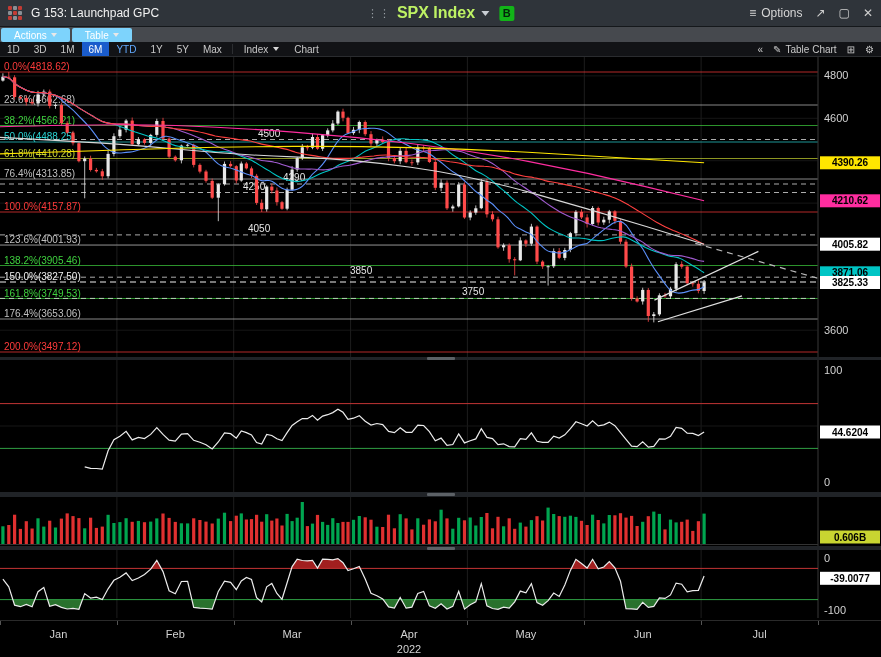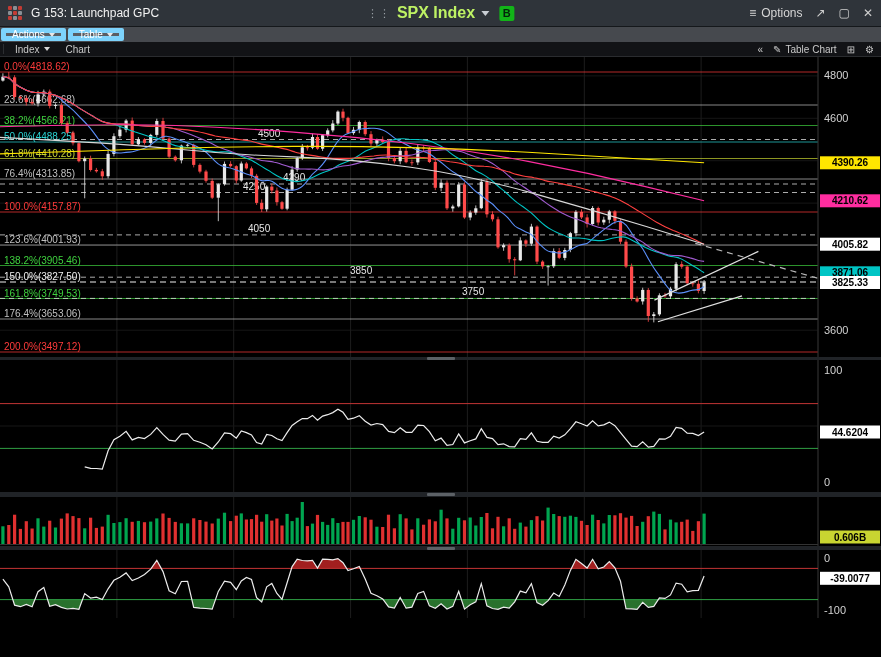--- a/index.html
+++ b/index.html
@@ -14,21 +14,21 @@
 .tb-center{position:absolute;left:50%;transform:translateX(-50%);display:flex;align-items:center;gap:6px}
 .dragdots{color:#9aa0a6;font-size:11px;letter-spacing:1px}
 .sec{font-size:16px;font-weight:bold;color:#bef264}
 .caret{width:0;height:0;border-left:4px solid transparent;border-right:4px solid transparent;border-top:5px solid #c9ced4;display:inline-block}
 .bbadge{width:15px;height:15px;background:#12b318;color:#03240a;font-weight:bold;font-size:11px;display:flex;align-items:center;justify-content:center;border-radius:2px;margin-left:4px}
 .tb-right{margin-left:auto;display:flex;align-items:center;gap:13px;font-size:12px;color:#d6d6d6}
 .optbtn{display:flex;align-items:center;gap:5px;cursor:pointer}
 .winbtn{font-size:12px;color:#cfcfcf;cursor:pointer}
 
 .menurow{position:absolute;left:0;top:27px;width:881px;height:15px;background:#46494e;display:flex;align-items:stretch;gap:2px;padding:0 1px}
-.menubtn{background:#5a5e64;border:5px solid #7dd3fc;border-radius:2px;color:#fff;font-size:10px;display:flex;align-items:center;padding:0 6px;gap:4px;margin:1px 0;cursor:pointer}
+.menubtn{background:#5a5e64;border:7px solid #7dd3fc;border-radius:2px;color:#fff;font-size:10px;display:flex;align-items:center;padding:0 6px;gap:4px;margin:1px 0;cursor:pointer}
 .menubtn .caret{border-top-color:#e8e8e8;border-left-width:3px;border-right-width:3px;border-top-width:4px}
 
 .toolbar{position:absolute;left:0;top:42px;width:881px;height:15px;background:#121316;border-bottom:1px solid #2a2c2f;display:flex;align-items:stretch;color:#c9c9c9;font-size:10px}
 .tab{padding:0 7px;display:flex;align-items:center;cursor:pointer;color:#c9c9c9}
 .tab.active{background:#1a5ccc;color:#fff}
 .tab.hl{color:#62aaff}
 .tsep{width:1px;background:#2c2e31;margin:2px 3px}
 .freq{padding:0 8px;display:flex;align-items:center;gap:5px;cursor:pointer}
 .freq .caret{border-top-color:#d8d8d8;border-left-width:3.5px;border-right-width:3.5px;border-top-width:4.5px}
 .tool-right{margin-left:auto;display:flex;align-items:center;gap:10px;padding-right:7px;color:#c9c9c9}
@@ -85,20 +85,30 @@
       <span>Actions</span>
         <span class="caret"></span>
     </span>
     <span class="menubtn">
       <span>Table</span>
         <span class="caret"></span>
     </span>
   </div>
 
   <div class="toolbar">
+    <div id="tabs" style="display:flex">
+        <div class="tab">1D</div>
+        <div class="tab">3D</div>
+        <div class="tab">1M</div>
+        <div class="tab active">6M</div>
+        <div class="tab hl">YTD</div>
+        <div class="tab">1Y</div>
+        <div class="tab">5Y</div>
+        <div class="tab">Max</div>
+      </div>
     <div class="tsep"></div>
     <div class="freq">
       <span>Index</span>
         <span class="caret"></span>
     </div>
     <div class="tab">Chart</div>
     <div class="tool-right">
       <span>«</span>
       <span class="editchart">
         <span>✎</span>
@@ -626,14 +636,32 @@
       <path d="M2.9,29.2 L8.8,36.8 L14.6,55.2 L20.4,56.7 L26.3,54.5 L32.1,56.7 L38.0,41.7 L43.8,37.4 L49.7,56.3 L55.5,54.7 L61.4,57.4 L67.2,59.0 L73.0,58.4 L78.9,59.3 L84.7,43.6 L90.6,48.0 L96.4,47.1 L102.3,49.5 L108.1,38.8 L113.9,30.3 L119.9,27.2 L126.1,22.9 L132.2,30.6 L138.4,28.0 L144.5,24.4 L150.7,19.2 L156.8,10.3 L163.0,21.6 L169.1,40.7 L175.3,43.7 L181.4,31.5 L187.6,31.3 L193.7,57.4 L199.9,58.2 L206.0,58.5 L212.2,59.2 L218.3,41.4 L224.5,31.2 L230.6,32.4 L236.3,39.6 L241.3,31.0 L246.4,27.4 L251.5,29.5 L256.6,47.7 L261.7,52.0 L266.7,36.8 L271.8,33.4 L276.9,43.5 L282.0,49.3 L287.1,32.8 L292.1,16.6 L297.2,9.2 L302.3,10.5 L307.4,10.8 L312.5,10.3 L317.5,18.1 L322.6,9.1 L327.7,9.3 L332.8,9.9 L337.9,8.6 L343.0,12.7 L348.0,20.5 L353.5,18.8 L359.3,16.4 L365.2,29.0 L371.0,43.3 L376.9,45.8 L382.7,48.9 L388.6,56.9 L394.4,58.0 L400.2,47.5 L406.1,58.2 L411.9,57.1 L417.8,43.5 L423.6,41.4 L429.4,55.9 L435.3,58.3 L441.1,53.7 L447.0,59.0 L452.8,56.4 L458.7,41.3 L464.5,59.1 L470.2,54.7 L475.8,51.8 L481.3,33.7 L486.9,55.9 L492.5,58.5 L498.0,59.3 L503.6,57.2 L509.2,58.2 L514.7,51.9 L520.3,41.1 L525.9,42.9 L531.4,33.7 L537.0,52.6 L542.6,55.2 L548.1,50.6 L553.7,43.1 L559.2,46.4 L564.8,35.0 L570.4,20.4 L575.9,9.3 L581.5,13.5 L587.1,18.0 L592.6,9.3 L598.2,18.8 L603.8,17.0 L609.3,11.5 L614.9,17.8 L620.5,31.3 L626.0,58.6 L631.6,58.8 L637.1,59.4 L642.7,52.3 L648.3,57.4 L653.8,56.4 L659.4,47.9 L665.0,48.4 L670.5,44.9 L676.1,33.1 L681.7,34.2 L687.2,41.9 L692.8,40.6 L698.4,40.3 L704.1,26.0 L704.1,18.4 L2.9,18.4 Z" fill="#b22222" fill-opacity="0.9" clip-path="url(#clipOB)"></path>
       <path d="M2.9,29.2 L8.8,36.8 L14.6,55.2 L20.4,56.7 L26.3,54.5 L32.1,56.7 L38.0,41.7 L43.8,37.4 L49.7,56.3 L55.5,54.7 L61.4,57.4 L67.2,59.0 L73.0,58.4 L78.9,59.3 L84.7,43.6 L90.6,48.0 L96.4,47.1 L102.3,49.5 L108.1,38.8 L113.9,30.3 L119.9,27.2 L126.1,22.9 L132.2,30.6 L138.4,28.0 L144.5,24.4 L150.7,19.2 L156.8,10.3 L163.0,21.6 L169.1,40.7 L175.3,43.7 L181.4,31.5 L187.6,31.3 L193.7,57.4 L199.9,58.2 L206.0,58.5 L212.2,59.2 L218.3,41.4 L224.5,31.2 L230.6,32.4 L236.3,39.6 L241.3,31.0 L246.4,27.4 L251.5,29.5 L256.6,47.7 L261.7,52.0 L266.7,36.8 L271.8,33.4 L276.9,43.5 L282.0,49.3 L287.1,32.8 L292.1,16.6 L297.2,9.2 L302.3,10.5 L307.4,10.8 L312.5,10.3 L317.5,18.1 L322.6,9.1 L327.7,9.3 L332.8,9.9 L337.9,8.6 L343.0,12.7 L348.0,20.5 L353.5,18.8 L359.3,16.4 L365.2,29.0 L371.0,43.3 L376.9,45.8 L382.7,48.9 L388.6,56.9 L394.4,58.0 L400.2,47.5 L406.1,58.2 L411.9,57.1 L417.8,43.5 L423.6,41.4 L429.4,55.9 L435.3,58.3 L441.1,53.7 L447.0,59.0 L452.8,56.4 L458.7,41.3 L464.5,59.1 L470.2,54.7 L475.8,51.8 L481.3,33.7 L486.9,55.9 L492.5,58.5 L498.0,59.3 L503.6,57.2 L509.2,58.2 L514.7,51.9 L520.3,41.1 L525.9,42.9 L531.4,33.7 L537.0,52.6 L542.6,55.2 L548.1,50.6 L553.7,43.1 L559.2,46.4 L564.8,35.0 L570.4,20.4 L575.9,9.3 L581.5,13.5 L587.1,18.0 L592.6,9.3 L598.2,18.8 L603.8,17.0 L609.3,11.5 L614.9,17.8 L620.5,31.3 L626.0,58.6 L631.6,58.8 L637.1,59.4 L642.7,52.3 L648.3,57.4 L653.8,56.4 L659.4,47.9 L665.0,48.4 L670.5,44.9 L676.1,33.1 L681.7,34.2 L687.2,41.9 L692.8,40.6 L698.4,40.3 L704.1,26.0 L704.1,49.6 L2.9,49.6 Z" fill="#2e7d32" fill-opacity="0.9" clip-path="url(#clipOS)"></path>
       <line x1="0" y1="18.4" x2="818" y2="18.4" stroke="#c03434"></line>
       <line x1="0" y1="49.6" x2="818" y2="49.6" stroke="#2f9e44"></line>
       <path d="M2.9,29.2 L8.8,36.8 L14.6,55.2 L20.4,56.7 L26.3,54.5 L32.1,56.7 L38.0,41.7 L43.8,37.4 L49.7,56.3 L55.5,54.7 L61.4,57.4 L67.2,59.0 L73.0,58.4 L78.9,59.3 L84.7,43.6 L90.6,48.0 L96.4,47.1 L102.3,49.5 L108.1,38.8 L113.9,30.3 L119.9,27.2 L126.1,22.9 L132.2,30.6 L138.4,28.0 L144.5,24.4 L150.7,19.2 L156.8,10.3 L163.0,21.6 L169.1,40.7 L175.3,43.7 L181.4,31.5 L187.6,31.3 L193.7,57.4 L199.9,58.2 L206.0,58.5 L212.2,59.2 L218.3,41.4 L224.5,31.2 L230.6,32.4 L236.3,39.6 L241.3,31.0 L246.4,27.4 L251.5,29.5 L256.6,47.7 L261.7,52.0 L266.7,36.8 L271.8,33.4 L276.9,43.5 L282.0,49.3 L287.1,32.8 L292.1,16.6 L297.2,9.2 L302.3,10.5 L307.4,10.8 L312.5,10.3 L317.5,18.1 L322.6,9.1 L327.7,9.3 L332.8,9.9 L337.9,8.6 L343.0,12.7 L348.0,20.5 L353.5,18.8 L359.3,16.4 L365.2,29.0 L371.0,43.3 L376.9,45.8 L382.7,48.9 L388.6,56.9 L394.4,58.0 L400.2,47.5 L406.1,58.2 L411.9,57.1 L417.8,43.5 L423.6,41.4 L429.4,55.9 L435.3,58.3 L441.1,53.7 L447.0,59.0 L452.8,56.4 L458.7,41.3 L464.5,59.1 L470.2,54.7 L475.8,51.8 L481.3,33.7 L486.9,55.9 L492.5,58.5 L498.0,59.3 L503.6,57.2 L509.2,58.2 L514.7,51.9 L520.3,41.1 L525.9,42.9 L531.4,33.7 L537.0,52.6 L542.6,55.2 L548.1,50.6 L553.7,43.1 L559.2,46.4 L564.8,35.0 L570.4,20.4 L575.9,9.3 L581.5,13.5 L587.1,18.0 L592.6,9.3 L598.2,18.8 L603.8,17.0 L609.3,11.5 L614.9,17.8 L620.5,31.3 L626.0,58.6 L631.6,58.8 L637.1,59.4 L642.7,52.3 L648.3,57.4 L653.8,56.4 L659.4,47.9 L665.0,48.4 L670.5,44.9 L676.1,33.1 L681.7,34.2 L687.2,41.9 L692.8,40.6 L698.4,40.3 L704.1,26.0" fill="none" stroke="#ececec" stroke-width="1.2"></path>
       <text x="824" y="11.5" fill="#d2d2d2" font-size="11">0</text>
       <text x="824" y="63.5" fill="#d2d2d2" font-size="11">-100</text>
       <rect x="820" y="21.8" width="60" height="13" fill="#ffffff"></rect>
       <text x="850" y="31.8" fill="#000000" font-size="10" font-weight="bold" text-anchor="middle">-39.0077</text>
     </svg>
+  <div id="xaxis">
+      <div class="mtick" style="left: 0px;"></div>
+      <div class="mtick" style="left: 116.9px;"></div>
+      <div class="mtick" style="left: 233.7px;"></div>
+      <div class="mtick" style="left: 350.6px;"></div>
+      <div class="mtick" style="left: 467.4px;"></div>
+      <div class="mtick" style="left: 584.3px;"></div>
+      <div class="mtick" style="left: 701.1px;"></div>
+      <div class="mtick" style="left: 818px;"></div>
+      <span class="mlabel" style="left: 58.4px;">Jan</span>
+      <span class="mlabel" style="left: 175.3px;">Feb</span>
+      <span class="mlabel" style="left: 292.1px;">Mar</span>
+      <span class="mlabel" style="left: 409px;">Apr</span>
+      <span class="mlabel" style="left: 525.9px;">May</span>
+      <span class="mlabel" style="left: 642.7px;">Jun</span>
+      <span class="mlabel" style="left: 759.6px;">Jul</span>
+      <span class="ylabel" style="left: 409px;">2022</span>
+    </div>
 
 </div>
 
 </body></html>

